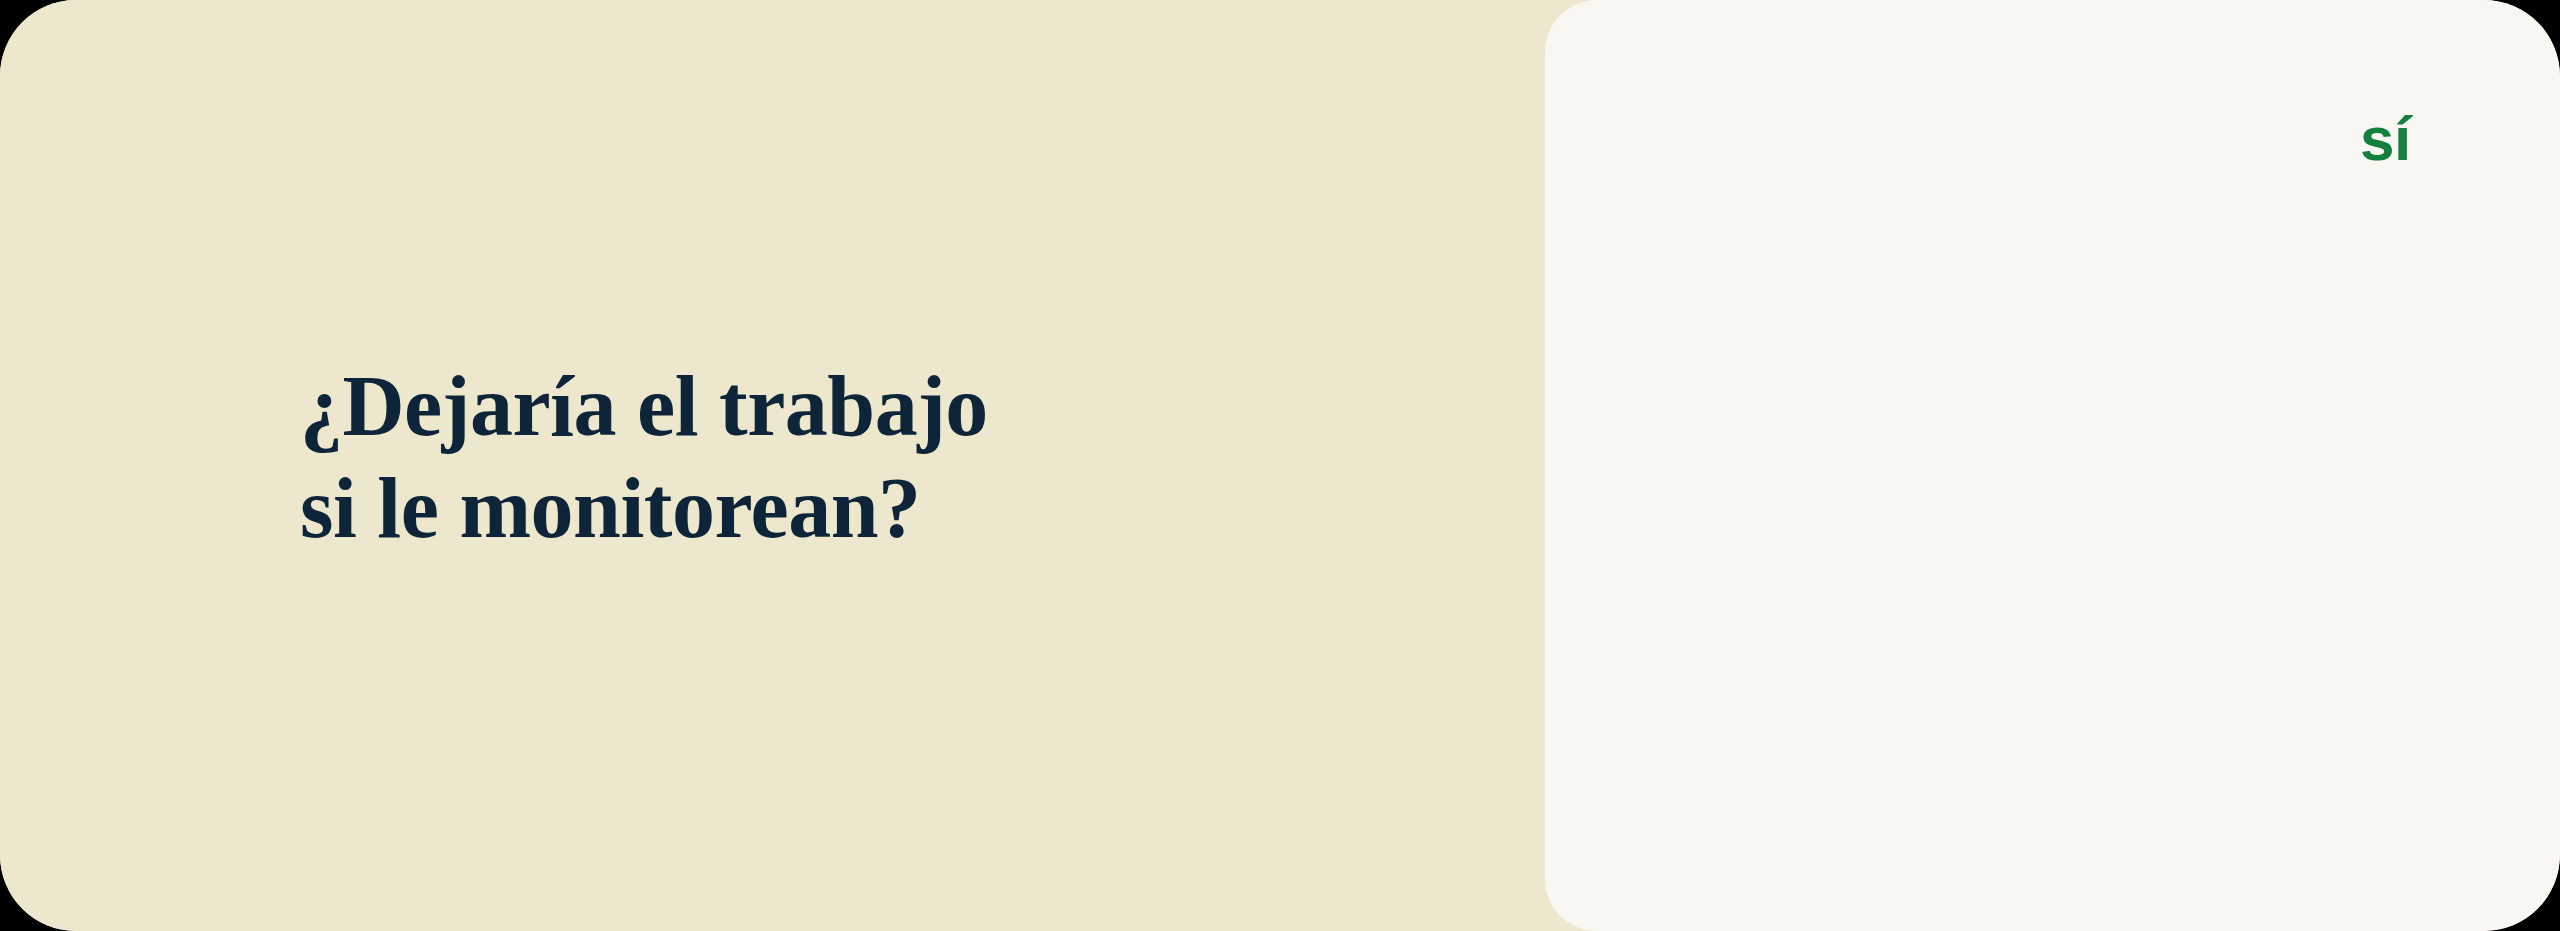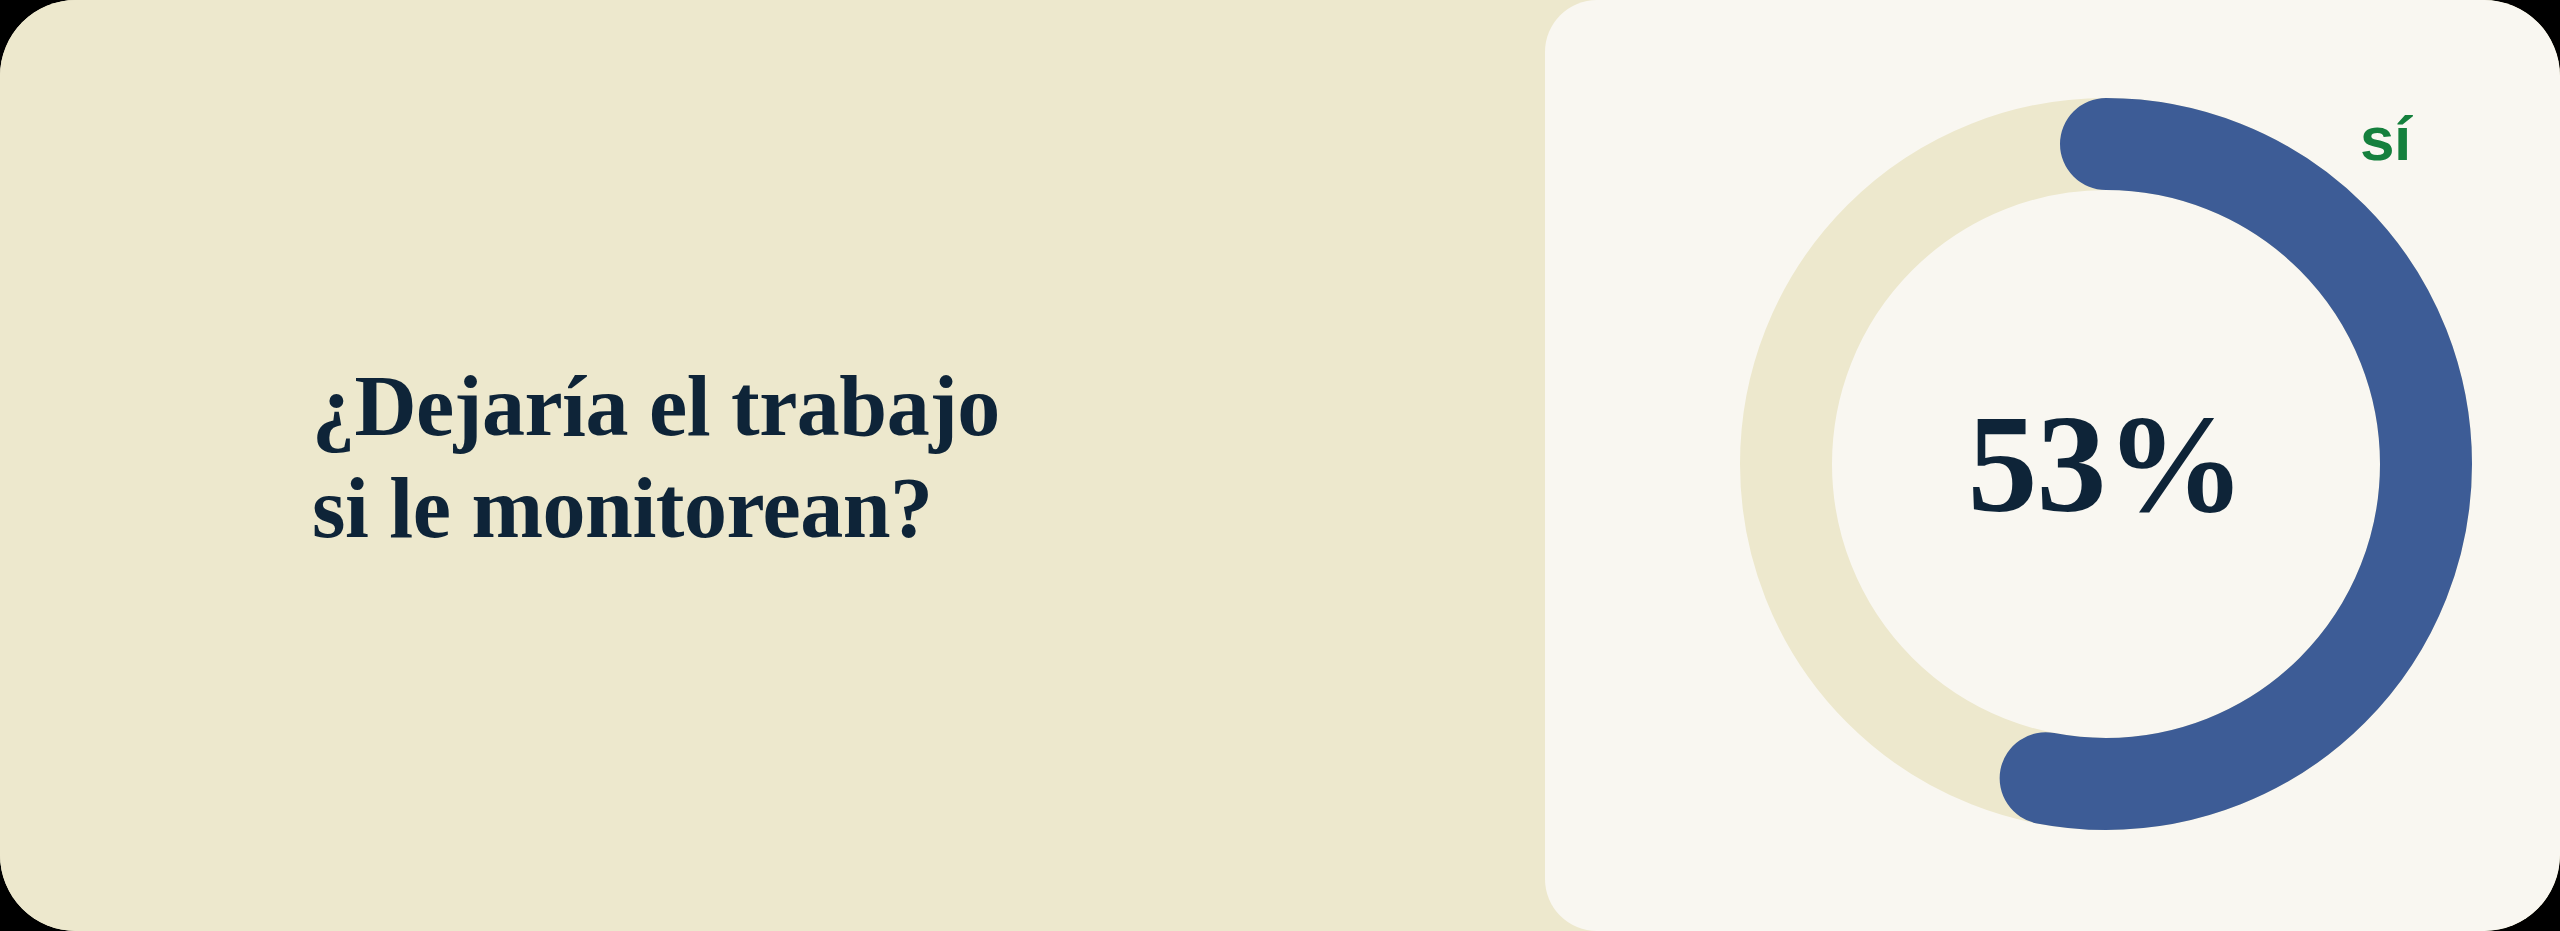--- a/index.html
+++ b/index.html
@@ -31,21 +31,21 @@
     left: 0;
     top: 0;
     width: 1560px;
     height: 931px;
     background: #EDE8CD;
     display: flex;
     align-items: center;
   }
 
   #question-title {
-    margin: 12px;
+    margin: 0;
     padding: 0 0 0 300px;
     color: #0E2438;
     font-family: "Liberation Serif", "DejaVu Serif", serif;
     font-weight: 700;
     font-size: 86px;
     line-height: 1.18;
     letter-spacing: -0.5px;
     white-space: pre-line;
     transform: translateY(-8px);
   }
@@ -114,25 +114,16 @@
 
 <div id="poll-card">
 
   <section id="question-panel">
     <h1 id="question-title">¿Dejaría el trabajo
 si le monitorean?</h1>
   </section>
 
   <section id="chart-card"></section>
 
-  <div id="donut-wrap">
-    <svg id="donut-svg" viewBox="0 0 732 732">
-
-      <circle cx="366" cy="366" r="320" fill="none" stroke="#EDE8CD" stroke-width="92"></circle>
-
-      <circle id="donut-value-arc" cx="366" cy="366" r="320" fill="none" stroke="#3D5C96" stroke-width="92" stroke-linecap="round" transform="rotate(-90 366 366)" stroke-dasharray="1065.628228097658 2010.6192982974676"></circle>
-    </svg>
-    <div id="donut-center-value">53%</div>
-  </div>
 
   <div id="legend-yes">sí</div>
 
 </div>
 
 </body></html>

